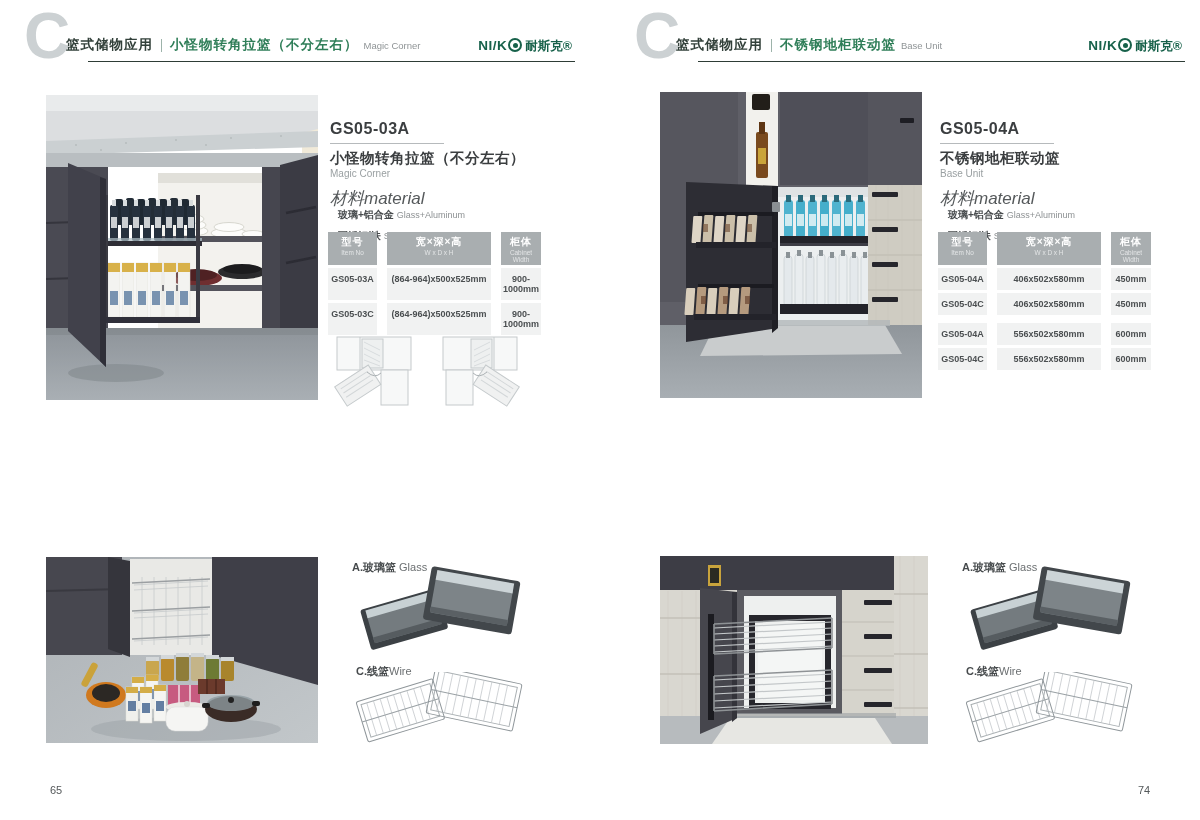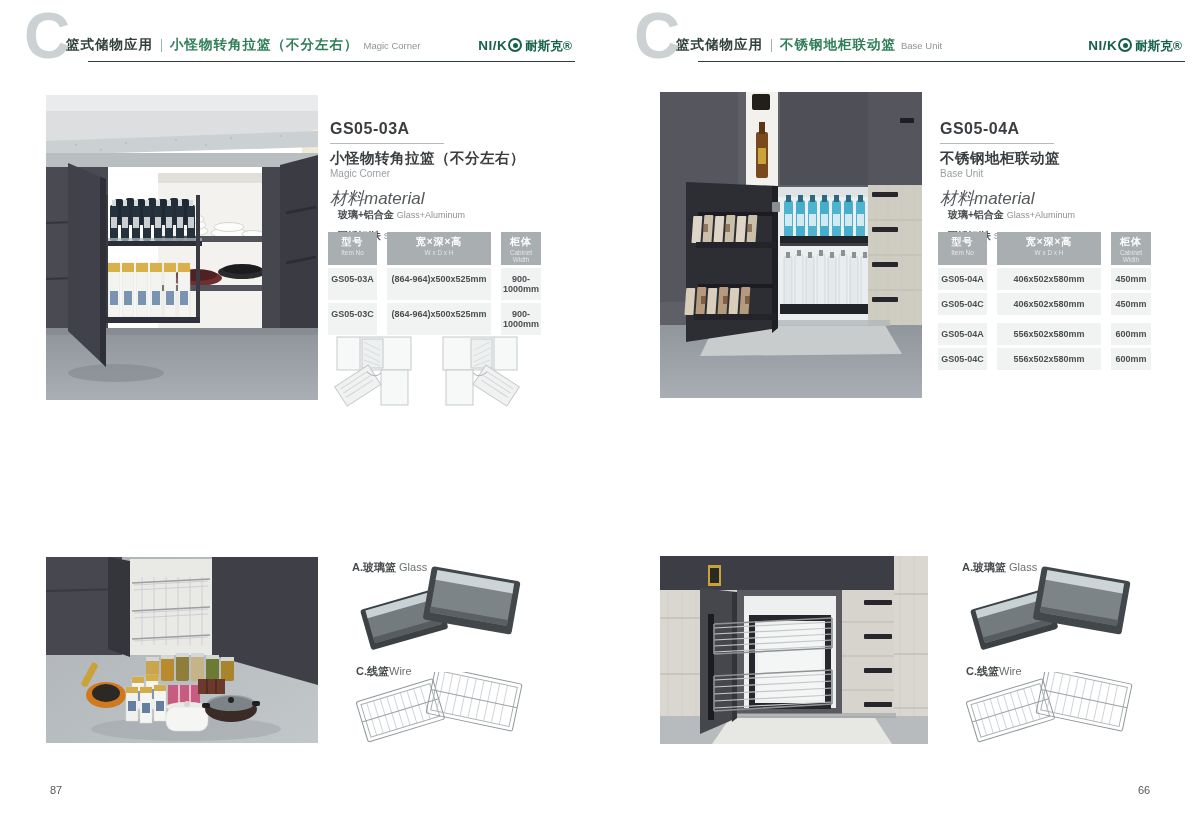--- a/index.html
+++ b/index.html
@@ -436,21 +436,21 @@
             <line x1="50" y1="4" x2="50" y2="44"></line>
             <line x1="58" y1="4" x2="58" y2="44"></line>
             <line x1="66" y1="4" x2="66" y2="44"></line>
             <line x1="74" y1="4" x2="74" y2="44"></line>
           </g>
         <line x1="0" y1="24" x2="88" y2="24" stroke="#9aa1a5"></line>
       </g>
     </svg>
   </div>
 
-  <div class="page-num">87</div>
+  <div class="page-num">65</div>
 </div>
 
 <div class="page" id="page-right">
   <div class="c-glyph">C</div>
   <div class="header-line">
     <span class="hdr-category">篮式储物应用</span>
     <span class="hdr-sep"></span>
     <span class="hdr-title-cn">不锈钢地柜联动篮</span>
     <span class="hdr-title-en">Base Unit</span>
   </div>
@@ -768,14 +768,14 @@
             <line x1="50" y1="4" x2="50" y2="44"></line>
             <line x1="58" y1="4" x2="58" y2="44"></line>
             <line x1="66" y1="4" x2="66" y2="44"></line>
             <line x1="74" y1="4" x2="74" y2="44"></line>
           </g>
         <line x1="0" y1="24" x2="88" y2="24" stroke="#9aa1a5"></line>
       </g>
     </svg>
   </div>
 
-  <div class="page-num">66</div>
+  <div class="page-num">74</div>
 </div>
 
 </body></html>

